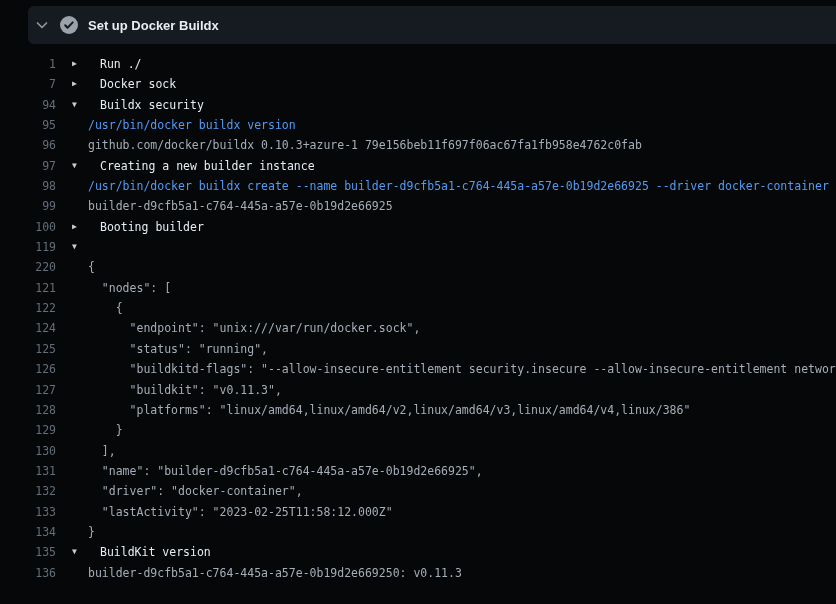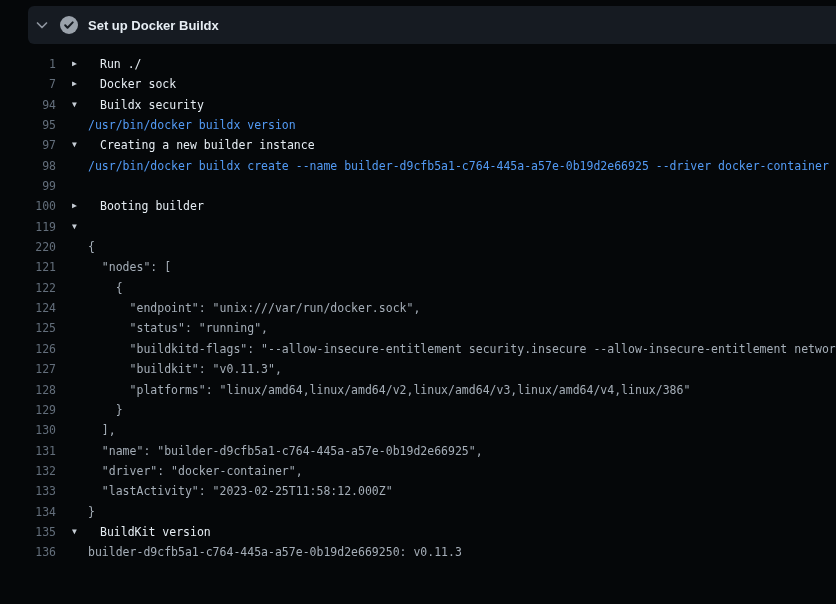--- a/index.html
+++ b/index.html
@@ -76,23 +76,24 @@
   </span>
   <span class="step-title">Set up Docker Buildx</span>
 </div>
 
 <div class="log">
   <div>
       <div class="row group_collapsed"><span class="ln">1</span><span class="marker">▶</span><span class="txt">Run ./</span></div>
       <div class="row group_collapsed"><span class="ln">7</span><span class="marker">▶</span><span class="txt">Docker sock</span></div>
       <div class="row group_expanded"><span class="ln">94</span><span class="marker">▼</span><span class="txt">Buildx security</span></div>
       <div class="row command"><span class="ln">95</span><span class="marker"></span><span class="txt">/usr/bin/docker buildx version</span></div>
+      <div class="row output"><span class="ln">96</span><span class="marker"></span><span class="txt">github.com/docker/buildx 0.10.3+azure-1 79e156beb11f697f06ac67fa1fb958e4762c0fab</span></div>
       <div class="row group_expanded"><span class="ln">97</span><span class="marker">▼</span><span class="txt">Creating a new builder instance</span></div>
       <div class="row command"><span class="ln">98</span><span class="marker"></span><span class="txt">/usr/bin/docker buildx create --name builder-d9cfb5a1-c764-445a-a57e-0b19d2e66925 --driver docker-container</span></div>
-      <div class="row output"><span class="ln">99</span><span class="marker"></span></div>
+      <div class="row output"><span class="ln">99</span><span class="marker"></span><span class="txt">builder-d9cfb5a1-c764-445a-a57e-0b19d2e66925</span></div>
       <div class="row group_collapsed"><span class="ln">100</span><span class="marker">▶</span><span class="txt">Booting builder</span></div>
       <div class="row group_expanded"><span class="ln">119</span><span class="marker">▼</span></div>
       <div class="row output"><span class="ln">220</span><span class="marker"></span><span class="txt">{</span></div>
       <div class="row output"><span class="ln">121</span><span class="marker"></span><span class="txt">  "nodes": [</span></div>
       <div class="row output"><span class="ln">122</span><span class="marker"></span><span class="txt">    {</span></div>
       <div class="row output"><span class="ln">124</span><span class="marker"></span><span class="txt">      "endpoint": "unix:///var/run/docker.sock",</span></div>
       <div class="row output"><span class="ln">125</span><span class="marker"></span><span class="txt">      "status": "running",</span></div>
       <div class="row output"><span class="ln">126</span><span class="marker"></span><span class="txt">      "buildkitd-flags": "--allow-insecure-entitlement security.insecure --allow-insecure-entitlement network.host",</span></div>
       <div class="row output"><span class="ln">127</span><span class="marker"></span><span class="txt">      "buildkit": "v0.11.3",</span></div>
       <div class="row output"><span class="ln">128</span><span class="marker"></span><span class="txt">      "platforms": "linux/amd64,linux/amd64/v2,linux/amd64/v3,linux/amd64/v4,linux/386"</span></div>

